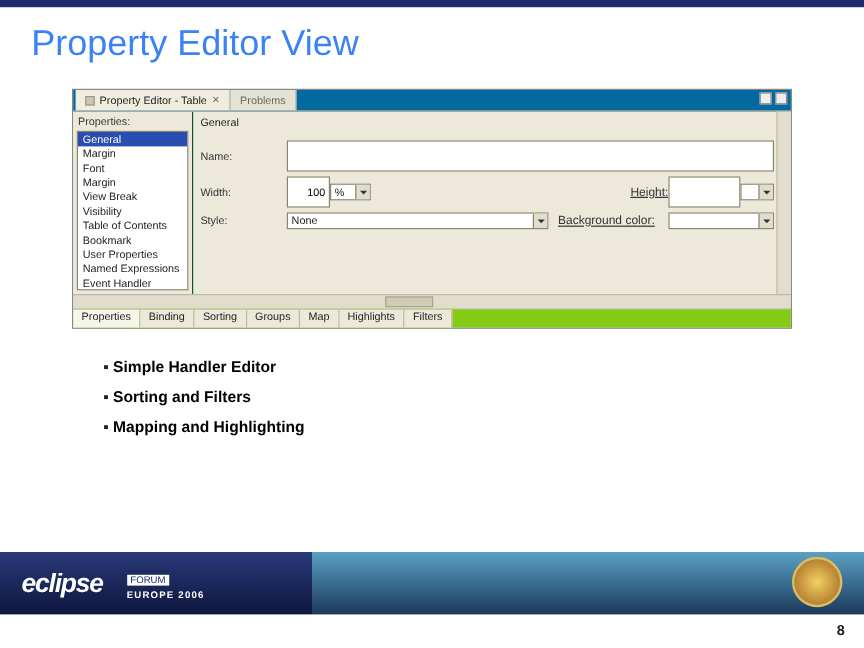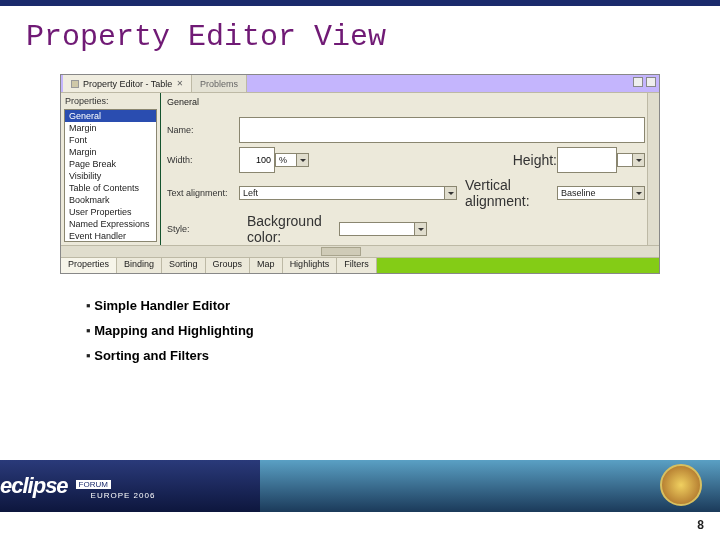--- a/index.html
+++ b/index.html
@@ -1,59 +1,59 @@
 <!DOCTYPE html>
 <html><head>
 <meta charset="utf-8">
 <style>
   * { box-sizing: border-box; margin: 0; padding: 0; }
   html, body { width: 720px; height: 540px; font-family: Verdana, Arial, sans-serif; background: #fff; overflow: hidden; }
   .slide { width: 720px; height: 540px; position: relative; background: #fff; }
   .topbar { height: 6px; background: #1a2a6c; }
-  .title { font-family: Liberation Mono, monospace; font-size: 30px; color: #701a75; padding: 14px 0 10px 26px; font-weight: 500; }
+  .title { font-family: Liberation Sans, sans-serif; font-size: 30px; color: #3b82f6; padding: 14px 0 10px 26px; font-weight: 500; }
   .shot { margin: 10px auto 0 auto; width: 600px; border: 1px solid #888; background: #e9e7d9; font-size: 9px; color: #222; }
-  .tabstrip { display: flex; align-items: center; height: 18px; background: #c4b5fd; border-bottom: 1px solid #bdb9a5; padding-left: 2px; position: relative; }
+  .tabstrip { display: flex; align-items: center; height: 18px; background: #0369a1; border-bottom: 1px solid #bdb9a5; padding-left: 2px; position: relative; }
   .tab-top { display: flex; align-items: center; gap: 4px; padding: 1px 8px; background: #f0ede0; border-right: 1px solid #bdb9a5; height: 100%; }
   .tab-icon { width: 8px; height: 8px; background: #cfc8a8; border: 1px solid #999; }
   .tab-close { font-size: 8px; color: #666; cursor: pointer; }
   .tab-top.inactive { background: #e4e2d4; color: #666; }
   .win-icons { position: absolute; right: 3px; top: 2px; display: flex; gap: 3px; }
   .win-ic { width: 10px; height: 10px; border: 1px solid #888; background: #eee; }
   .ed-body { display: flex; height: 152px; background: #ece9da; }
   .ed-left { width: 100px; border-right: 1px solid #14532d; display: flex; flex-direction: column; }
   .ed-left-hdr { padding: 3px 4px; font-size: 9px; color: #333; }
   .ed-list { background: #fff; border: 1px solid #8a8670; margin: 0 3px 3px 3px; flex: 1; overflow: hidden; }
   .ed-list div { padding: 1px 4px; font-size: 9px; white-space: nowrap; }
   .ed-list .sel { background: #2a4db0; color: #fff; }
   .ed-right { flex: 1; position: relative; padding: 2px 14px 2px 6px; }
   .ed-right-hdr { padding: 2px 0 6px 0; font-size: 9px; }
   .r-vscroll { position: absolute; right: 0; top: 0; bottom: 0; width: 12px; background: #e0ddcd; border-left: 1px solid #bdb9a5; }
   .row { display: flex; align-items: center; gap: 0; margin: 4px 0; }
   .lbl { font-size: 9px; color: #333; width: 72px; }
-  .lbl2 { font-size: 14px; color: #333; margin-left: 8px; }
+  .lbl2 { font-size: 10px; color: #333; margin-left: 8px; text-decoration: underline; }
   .inp { flex: 1; height: 26px; background: #fff; border: 1px solid #8a8670; font-size: 9px; padding: 0 2px; }
   .sel-cmb { display: flex; align-items: center; height: 14px; background: #fff; border: 1px solid #8a8670; font-size: 9px; }
   .sel-cmb span { padding: 0 3px; flex: 1; }
   .cmb-btn { width: 12px; height: 100%; background: #e0ddcd; border-left: 1px solid #8a8670; display:flex;align-items:center;justify-content:center; }
   .cmb-btn::after{content:"";border-left:3px solid transparent;border-right:3px solid transparent;border-top:3px solid #333;}
   .small { width: 36px; flex: none; text-align: right; padding-right: 3px; }
   .hscroll { height: 12px; background: #e0ddcd; border-top: 1px solid #bdb9a5; position: relative; }
   .hscroll-thumb { position: absolute; left: 260px; top: 1px; width: 40px; height: 9px; background: #cfcbb7; border: 1px solid #a8a48d; }
   .bot-tabs { display: flex; background: #84cc16; height: 16px; border-top: 1px solid #bdb9a5; }
   .bt { padding: 1px 7px; font-size: 9px; border-right: 1px solid #bdb9a5; background: #ece9da; cursor: pointer; }
   .bt.sel { background: #f7f5ea; }
   .bullets { margin: 24px 0 0 86px; }
   .bullets li { list-style: none; font-size: 13px; font-weight: bold; margin: 10px 0; }
   .bullets li::before { content: "▪ "; color: #222; }
   .footer { position: absolute; left: 0; right: 0; bottom: 28px; height: 52px; display: flex; }
-  .foot-left { flex: 0 0 260px; background: linear-gradient(#2a3a7a,#0d163d); display: flex; align-items: center; gap: 8px; }
+  .foot-left { flex: 0 0 260px; background: linear-gradient(#2a3a7a,#0d163d); display: flex; align-items: center; padding-left: 18px; gap: 20px; }
   .eclipse-logo { color: #fff; font-family: "Trebuchet MS", Arial; font-size: 22px; font-style: italic; font-weight: bold; letter-spacing: -1px; }
   .forum-tag { display:inline-block; }
   .forum-tag .f1{ background:#fff;color:#1a2a6c;font-size:8px;font-weight:normal;padding:0 3px;}
-  .forum-tag .f2{ color:#fff;font-size:8px;font-weight:normal;letter-spacing:1px;display:block;margin-left:15px;}
+  .forum-tag .f2{ color:#fff;font-size:8px;font-weight:bold;letter-spacing:1px;display:block;}
   .foot-right { flex: 1; background: linear-gradient(#5aa0c4,#1b3a5a); position: relative; }
   .badge { position: absolute; right: 18px; top: 4px; width: 42px; height: 42px; border-radius: 50%; background: radial-gradient(#f0d060,#a06020); border: 2px solid #d8c060; }
   .pagenum { position: absolute; right: 16px; bottom: 8px; font-size: 12px; font-weight: bold; color: #222; }
 </style>
 </head>
 <body>
 
 <div class="slide">
   <div class="topbar"></div>
   <div class="title">Property Editor View</div>
@@ -75,21 +75,21 @@
     </div>
 
     <div class="ed-body">
       <div class="ed-left">
         <div class="ed-left-hdr">Properties:</div>
         <div class="ed-list">
           <div class="sel">General</div>
           <div>Margin</div>
           <div>Font</div>
           <div>Margin</div>
-          <div>Page Break</div>
+          <div>View Break</div>
           <div>Visibility</div>
           <div>Table of Contents</div>
           <div>Bookmark</div>
           <div>User Properties</div>
           <div>Named Expressions</div>
           <div>Event Handler</div>
         </div>
       </div>
 
       <div class="ed-right">
@@ -110,35 +110,27 @@
           </div>
           <div style="flex:1"></div>
           <div class="lbl2">Height:</div>
           <input class="inp" style="width: 60px; flex: 0 0 auto;" value="">
           <div class="sel-cmb" style="width:28px;flex:none">
             <span></span>
             <div class="cmb-btn"></div>
           </div>
         </div>
 
-        <div class="row">
-          <div class="lbl">Text alignment:</div>
-          <div class="sel-cmb" style="flex:1">
-            <span>Left</span>
-            <div class="cmb-btn"></div>
-          </div>
-          <div class="lbl2" style="width:92px">Vertical alignment:</div>
-          <div class="sel-cmb" style="width:88px;flex:none">
-            <span>Baseline</span>
-            <div class="cmb-btn"></div>
-          </div>
-        </div>
 
         <div class="row">
           <div class="lbl">Style:</div>
+          <div class="sel-cmb" style="flex:1">
+            <span>None</span>
+            <div class="cmb-btn"></div>
+          </div>
           <div class="lbl2" style="width:92px">Background color:</div>
           <div class="sel-cmb" style="width:88px;flex:none">
             <span></span>
             <div class="cmb-btn"></div>
           </div>
         </div>
       </div>
     </div>
 
     <div class="hscroll">
@@ -151,22 +143,22 @@
       <div class="bt">Sorting</div>
       <div class="bt">Groups</div>
       <div class="bt">Map</div>
       <div class="bt">Highlights</div>
       <div class="bt">Filters</div>
     </div>
   </div>
 
   <ul class="bullets">
     <li>Simple Handler Editor</li>
+    <li>Sorting and Filters</li>
     <li>Mapping and Highlighting</li>
-    <li>Sorting and Filters</li>
   </ul>
 
   <div class="footer">
     <div class="foot-left">
       <span class="eclipse-logo">eclipse</span>
       <span class="forum-tag">
         <span class="f1">FORUM</span>
         <span class="f2">EUROPE 2006</span>
       </span>
     </div>

